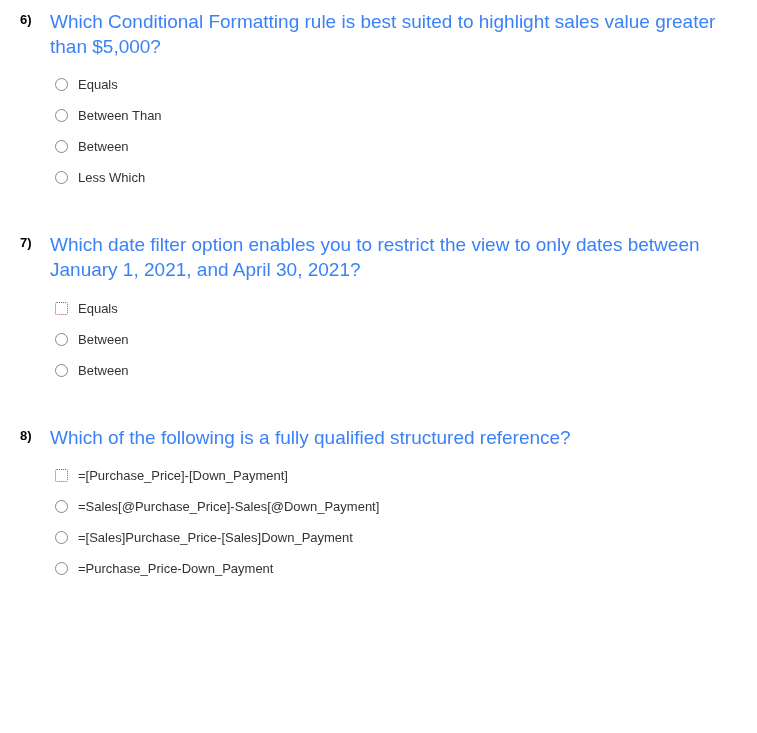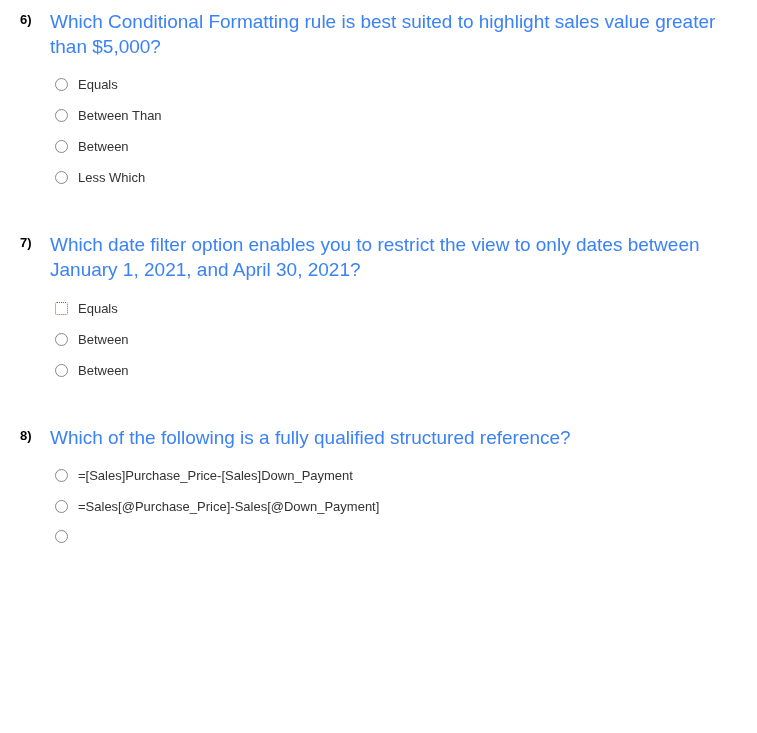--- a/index.html
+++ b/index.html
@@ -111,24 +111,29 @@
   </div>
 </div>
 
 <div class="question-block">
   <div class="question-header">
     <span class="question-number">8)</span>
     <span class="question-text">Which of the following is a fully qualified structured reference?</span>
   </div>
   <div class="options">
     <div class="option-row">
-      <span class="radio-circle"></span>
-      <span class="option-label">=[Sales]Purchase_Price-[Sales]Down_Payment</span>
+      <span class="radio-circle highlighted"></span>
+      <span class="option-label">=[Purchase_Price]-[Down_Payment]</span>
     </div>
     <div class="option-row">
       <span class="radio-circle"></span>
       <span class="option-label">=Sales[@Purchase_Price]-Sales[@Down_Payment]</span>
     </div>
     <div class="option-row">
       <span class="radio-circle"></span>
+      <span class="option-label">=[Sales]Purchase_Price-[Sales]Down_Payment</span>
+    </div>
+    <div class="option-row">
+      <span class="radio-circle"></span>
+      <span class="option-label">=Purchase_Price-Down_Payment</span>
     </div>
   </div>
 </div>
 
 </body></html>

